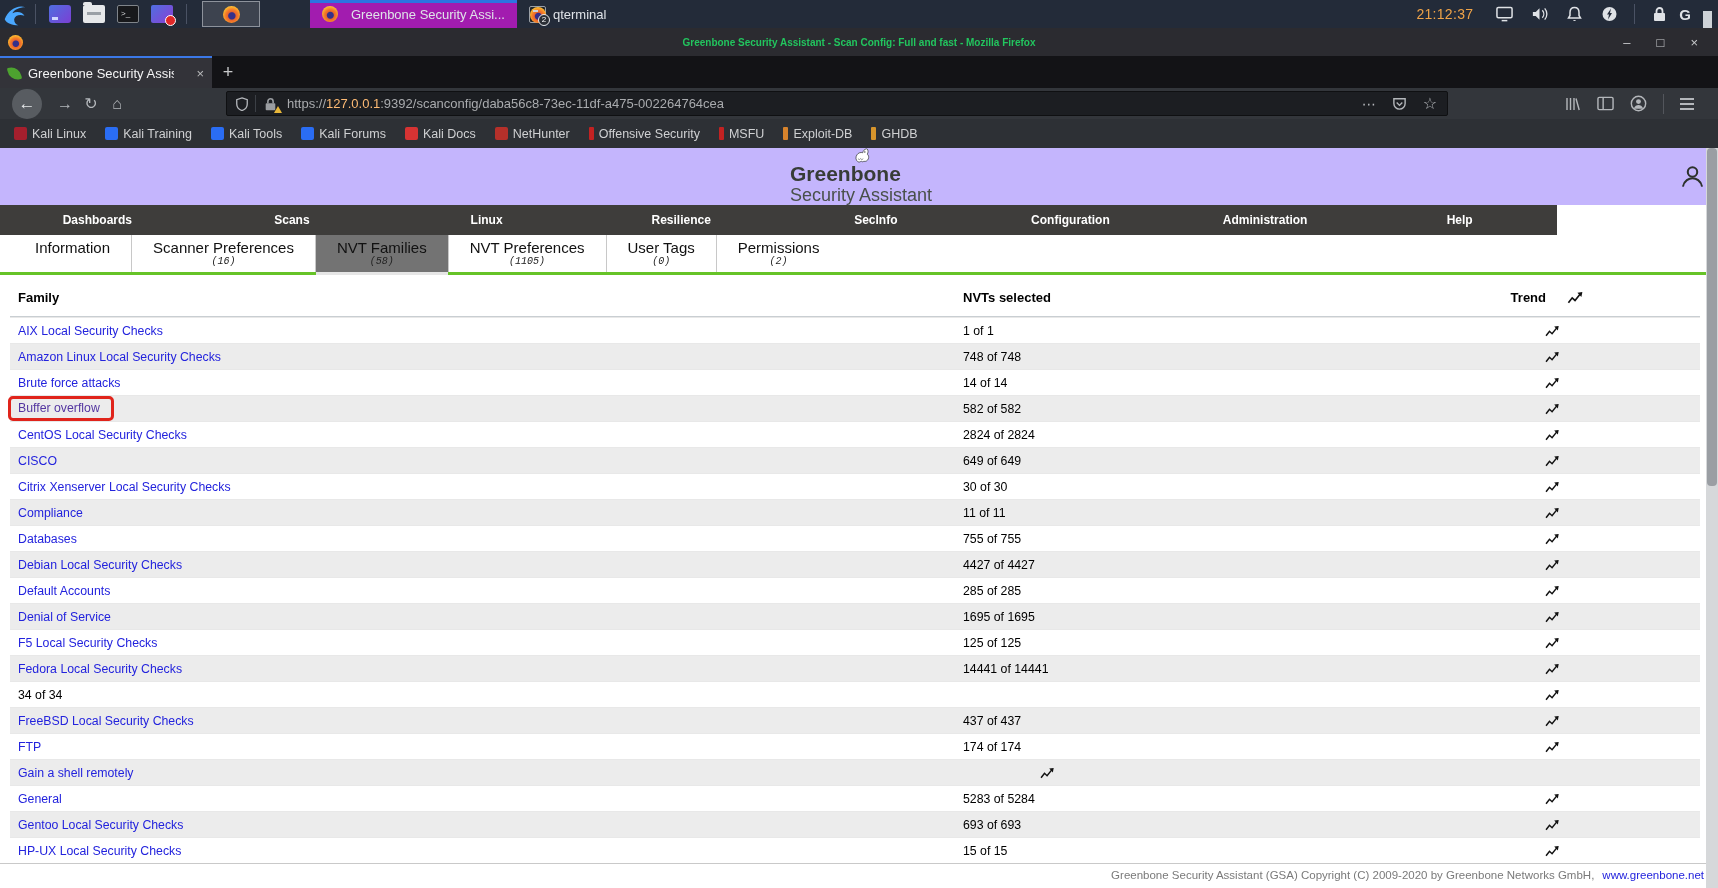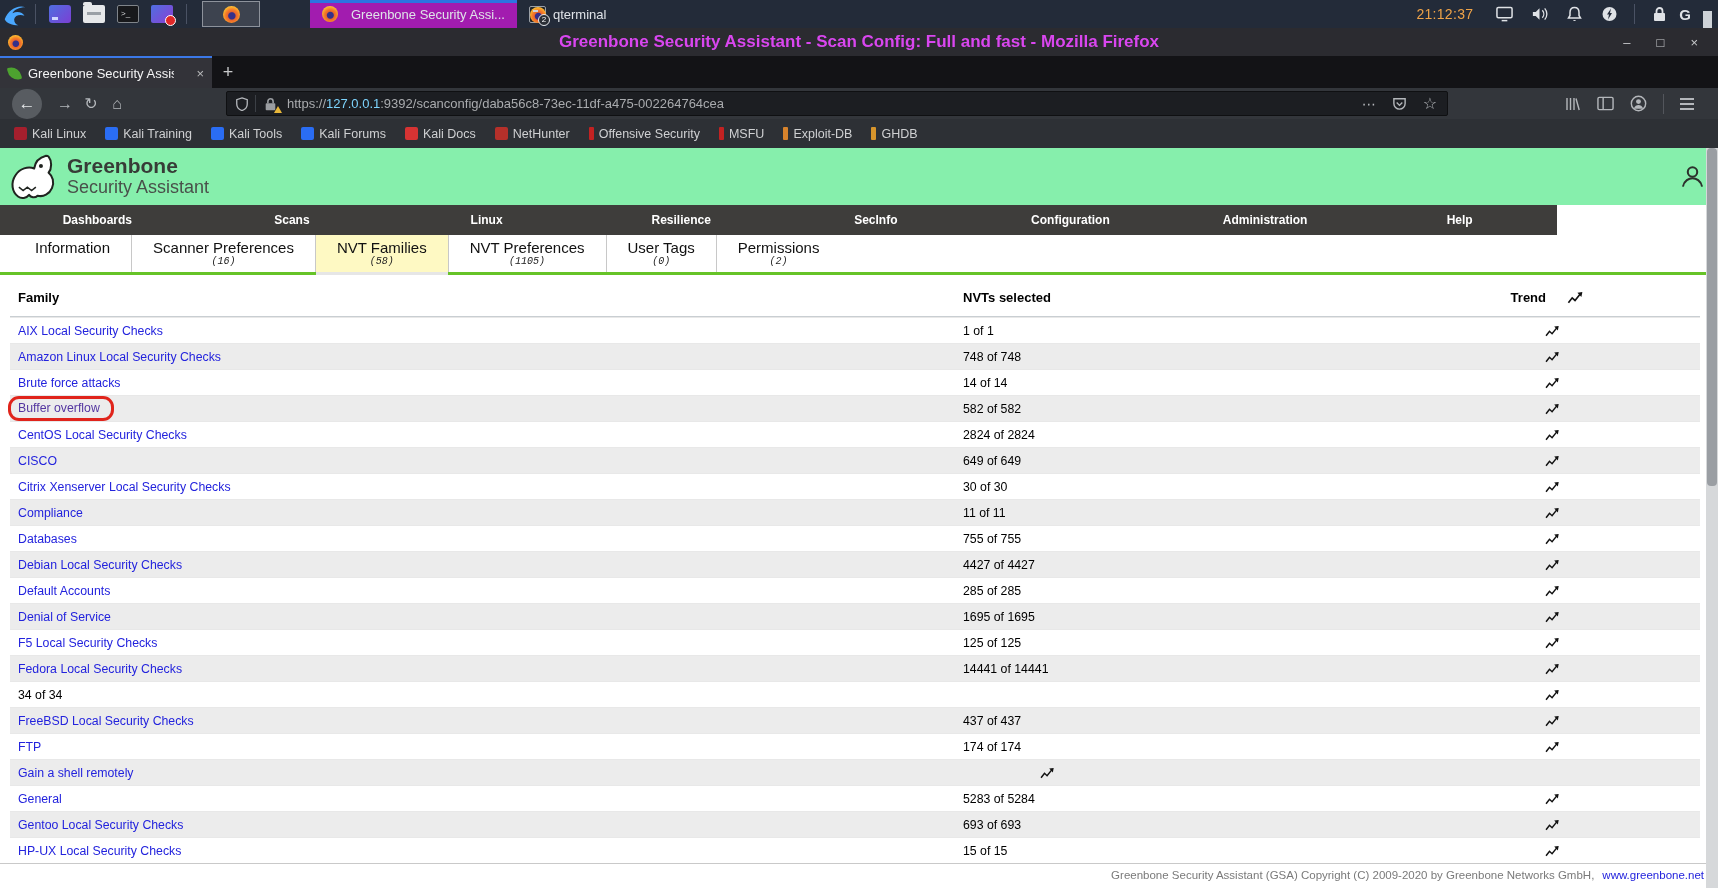--- a/index.html
+++ b/index.html
@@ -31,87 +31,87 @@
   .win-badge { display:none; position:absolute; right:-5px; bottom:-4px; width:12px; height:12px; border-radius:50%; background:#2b2f36; border:1px solid #e8eaed; color:#fff; font-size:8px; align-items:center; justify-content:center; }
   .win-badge.show { display:flex; }
   .tb-spacer { flex:1; }
   .clock { color:#efa348; font-size:14px; letter-spacing:.3px; margin-right:14px; }
   .tray-ico { width:17px; height:16px; margin:0 9px; }
   .show-desktop { width:9px; height:17px; background:#cdd2d7; margin-left:10px; align-self:flex-end; }
 
   
   .titlebar { height:28px; background:#2b2b30; display:flex; align-items:center; color:#f1f1f3; position:relative; }
   .titlebar .ff-ball { width:15px; height:15px; margin-left:8px; }
-  .win-title { position:absolute; left:0; right:0; text-align:center; font-size:17px; font-weight:bold; color:#d946ef; }
+  .win-title { position:absolute; left:0; right:0; text-align:center; font-size:10px; font-weight:bold; color:#22c55e; }
   .win-ctrls { margin-left:auto; display:flex; gap:26px; padding-right:20px; z-index:2; color:#c8cacc; font-size:13px; }
   .win-ctrls span { cursor:default; }
 
   .tabstrip { height:32px; background:#131316; display:flex; align-items:stretch; }
   .fftab { width:212px; background:#333339; border-top:2px solid #3b78e7; display:flex; align-items:center; padding:0 8px; color:#f4f4f5; font-size:13px; gap:7px; }
   .leaf { width:13px; height:13px; background:#4da32f; border-radius:1px 80% 10% 80%; transform:rotate(-10deg); flex:0 0 auto;}
   .fftab-label { width:146px; overflow:hidden; white-space:nowrap; }
   .fftab-close { color:#b9babc; font-size:13px; margin-left:auto; }
   .newtab { width:32px; display:flex; align-items:center; justify-content:center; color:#c9cacc; font-size:18px; }
 
   .navbar { height:31px; background:#33363b; display:flex; align-items:center; padding:0 12px; }
   .back-circle { width:30px; height:30px; border-radius:50%; background:#585c61; color:#e6e8ea; display:flex; align-items:center; justify-content:center; font-size:17px; margin-right:10px; }
   .nav-ico { color:#b4b7bb; font-size:16px; width:26px; text-align:center; }
   .urlbar { width:1222px; height:25px; background:#1c1e22; border:1px solid #0f1012; border-radius:2px; margin-left:96px; display:flex; align-items:center; padding:0 8px; font-size:13px; }
   .urlbar .sep { width:1px; height:17px; background:#3c4046; margin:0 8px 0 6px; }
   .lockwrap { position:relative; width:14px; height:14px; }
   .warn-tri { position:absolute; right:-4px; bottom:-2px; width:0; height:0; border-left:4px solid transparent; border-right:4px solid transparent; border-bottom:7px solid #e8b73a; }
   .url-text { margin-left:9px; color:#a9abae; white-space:nowrap; overflow:hidden; flex:1; }
-  .url-text .host { color:#7dd3fc; }
+  .url-text .host { color:#fdba74; }
   .url-actions { display:flex; align-items:center; gap:16px; color:#b4b7bb; font-size:14px; padding-right:2px; }
   .right-icons { display:flex; align-items:center; gap:16px; margin-left:116px; color:#b4b7bb; }
   .toolbar-sep { width:1px; height:20px; background:#53565c; }
   .hamburger { display:flex; flex-direction:column; gap:3px; }
   .hamburger i { width:14px; height:2px; background:#b4b7bb; }
 
   .bookmarks { height:29px; background:#2d3035; display:flex; align-items:center; padding-left:14px; gap:19px; }
   .bm { display:flex; align-items:center; gap:5px; color:#cfd0d2; font-size:12.5px; }
   .bm-ico { width:13px; height:13px; border-radius:2px; background:#888; flex:0 0 auto; }
   .bm-ico.thin { width:5px; border-radius:1px; }
 
   
-  .gsa-head { height:57px; background:#86efac; display:flex; align-items:center; position:relative; }
+  .gsa-head { height:57px; background:#c4b5fd; display:flex; align-items:center; position:relative;flex-direction:column; }
   .dragon { width:56px; height:48px; margin-left:7px; }
   .brand { margin-left:4px; line-height:1.08; }
   .brand-title { font-size:21px; font-weight:bold; color:#373c37; }
   .brand-sub { font-size:18px; color:#49504a; }
   .user-ico { position:absolute; right:12px; top:15px; width:27px; height:27px; }
 
   .menubar { height:30px; background:#3e3d3b; display:flex; width:1557px; }
   .menu-item { flex:1; display:flex; align-items:center; justify-content:center; color:#fff; font-size:12px; font-weight:bold; }
 
   
   .content { background:#fff; }
   .gtabs { display:flex; padding-left:14px; position:relative; }
   .greenline { height:3px; background:#66c327; }
   .gtab { padding:4px 21px 3px; text-align:center; position:relative; }
   .gtab + .gtab { border-left:1px solid #c8c8c8; }
   .gtab-label { font-size:15px; color:#111; white-space:nowrap; }
   .gtab-count { font-size:10px; font-style:italic; color:#222; min-height:13px;font-family:Liberation Mono, monospace; }
-  .gtab.active { background:#fef9c3;text-align:center; }
+  .gtab.active { background:#737373;text-align:center; }
   .gtab.active::after { content:""; position:absolute; left:0; right:0; bottom:-3px; height:3px; background:#e6e6e6; z-index:2; }
 
   
   .tablewrap { margin:0 18px 0 10px; }
   .thead { display:flex; align-items:center; height:42px; padding-top:4px; border-bottom:1px solid #c9ced2; font-weight:bold; font-size:13px; color:#000; }
   .c1 { width:945px; padding-left:8px; }
   .c2 { flex:1; padding-left:8px; }
   .c3 { width:240px; display:flex; align-items:center; justify-content:flex-end; }
   .thead .c3 { padding-right:116px; gap:21px; }
   .trow { display:flex; align-items:center; height:26px; font-size:12.3px; border-top:1px solid #e8e8e8; }
   .rows > div.trow:nth-of-type(even) { background:#ececec; }
   .trow .c3 { padding-right:140px; }
   .fam-link { color:#2323dd; text-decoration:none; }
   .fam-link.visited { color:#5436a0; }
   .hl-wrap { display:inline-block; }
-  .hl-wrap.hl { border:3px solid #e0241b; border-radius:11px; padding:2px 11px 3px 7px; margin-left:-10px; }
+  .hl-wrap.hl { border:3px solid #e0241b; border-radius:5px; padding:2px 11px 3px 7px; margin-left:-10px; }
   .trend-svg { width:15px; height:12px; display:block; }
   .thead .trend-svg { width:17px; height:13px; }
 
   .footer { border-top:1px solid #c9c9c9; height:22px; display:flex; align-items:center; justify-content:flex-end; padding-right:14px; font-size:11.5px; color:#7a7a7a; margin-top:0;gap:8px; }
   .footer a { color:#2323dd; text-decoration:none; }
 
   
   .scrollbar { position:absolute; top:148px; right:0; width:12px; height:740px; background:#d6d8da; }
   .scroll-thumb { position:absolute; top:0; left:1px; width:10px; height:338px; background:#9a9ea3; border-radius:4px; }
 

